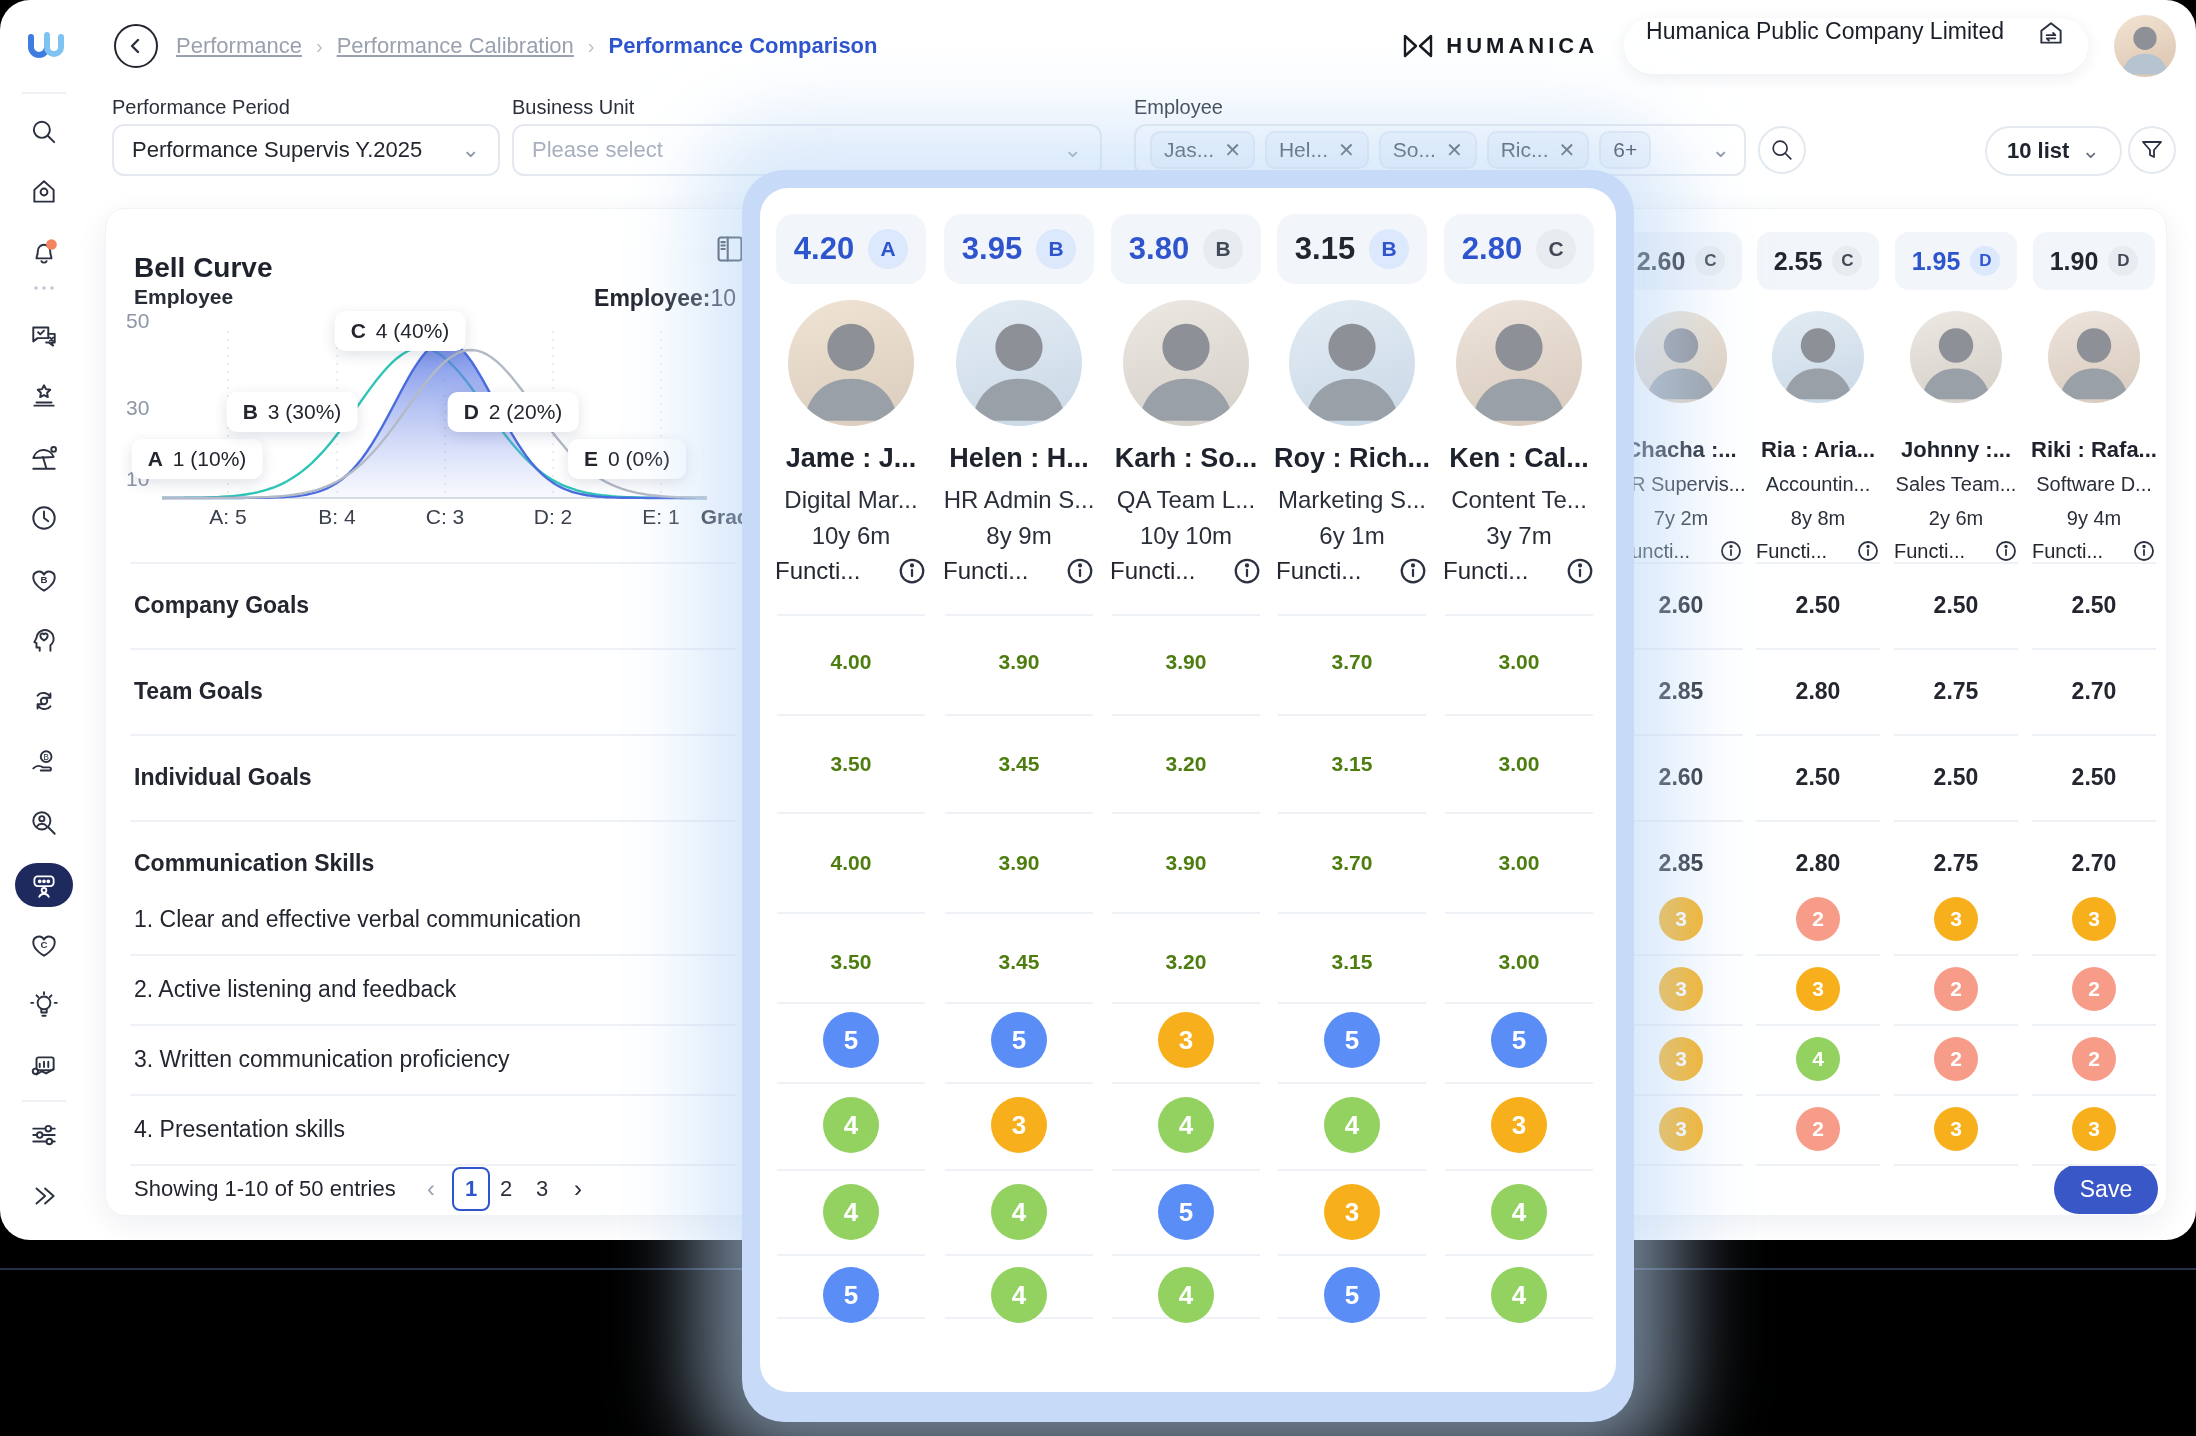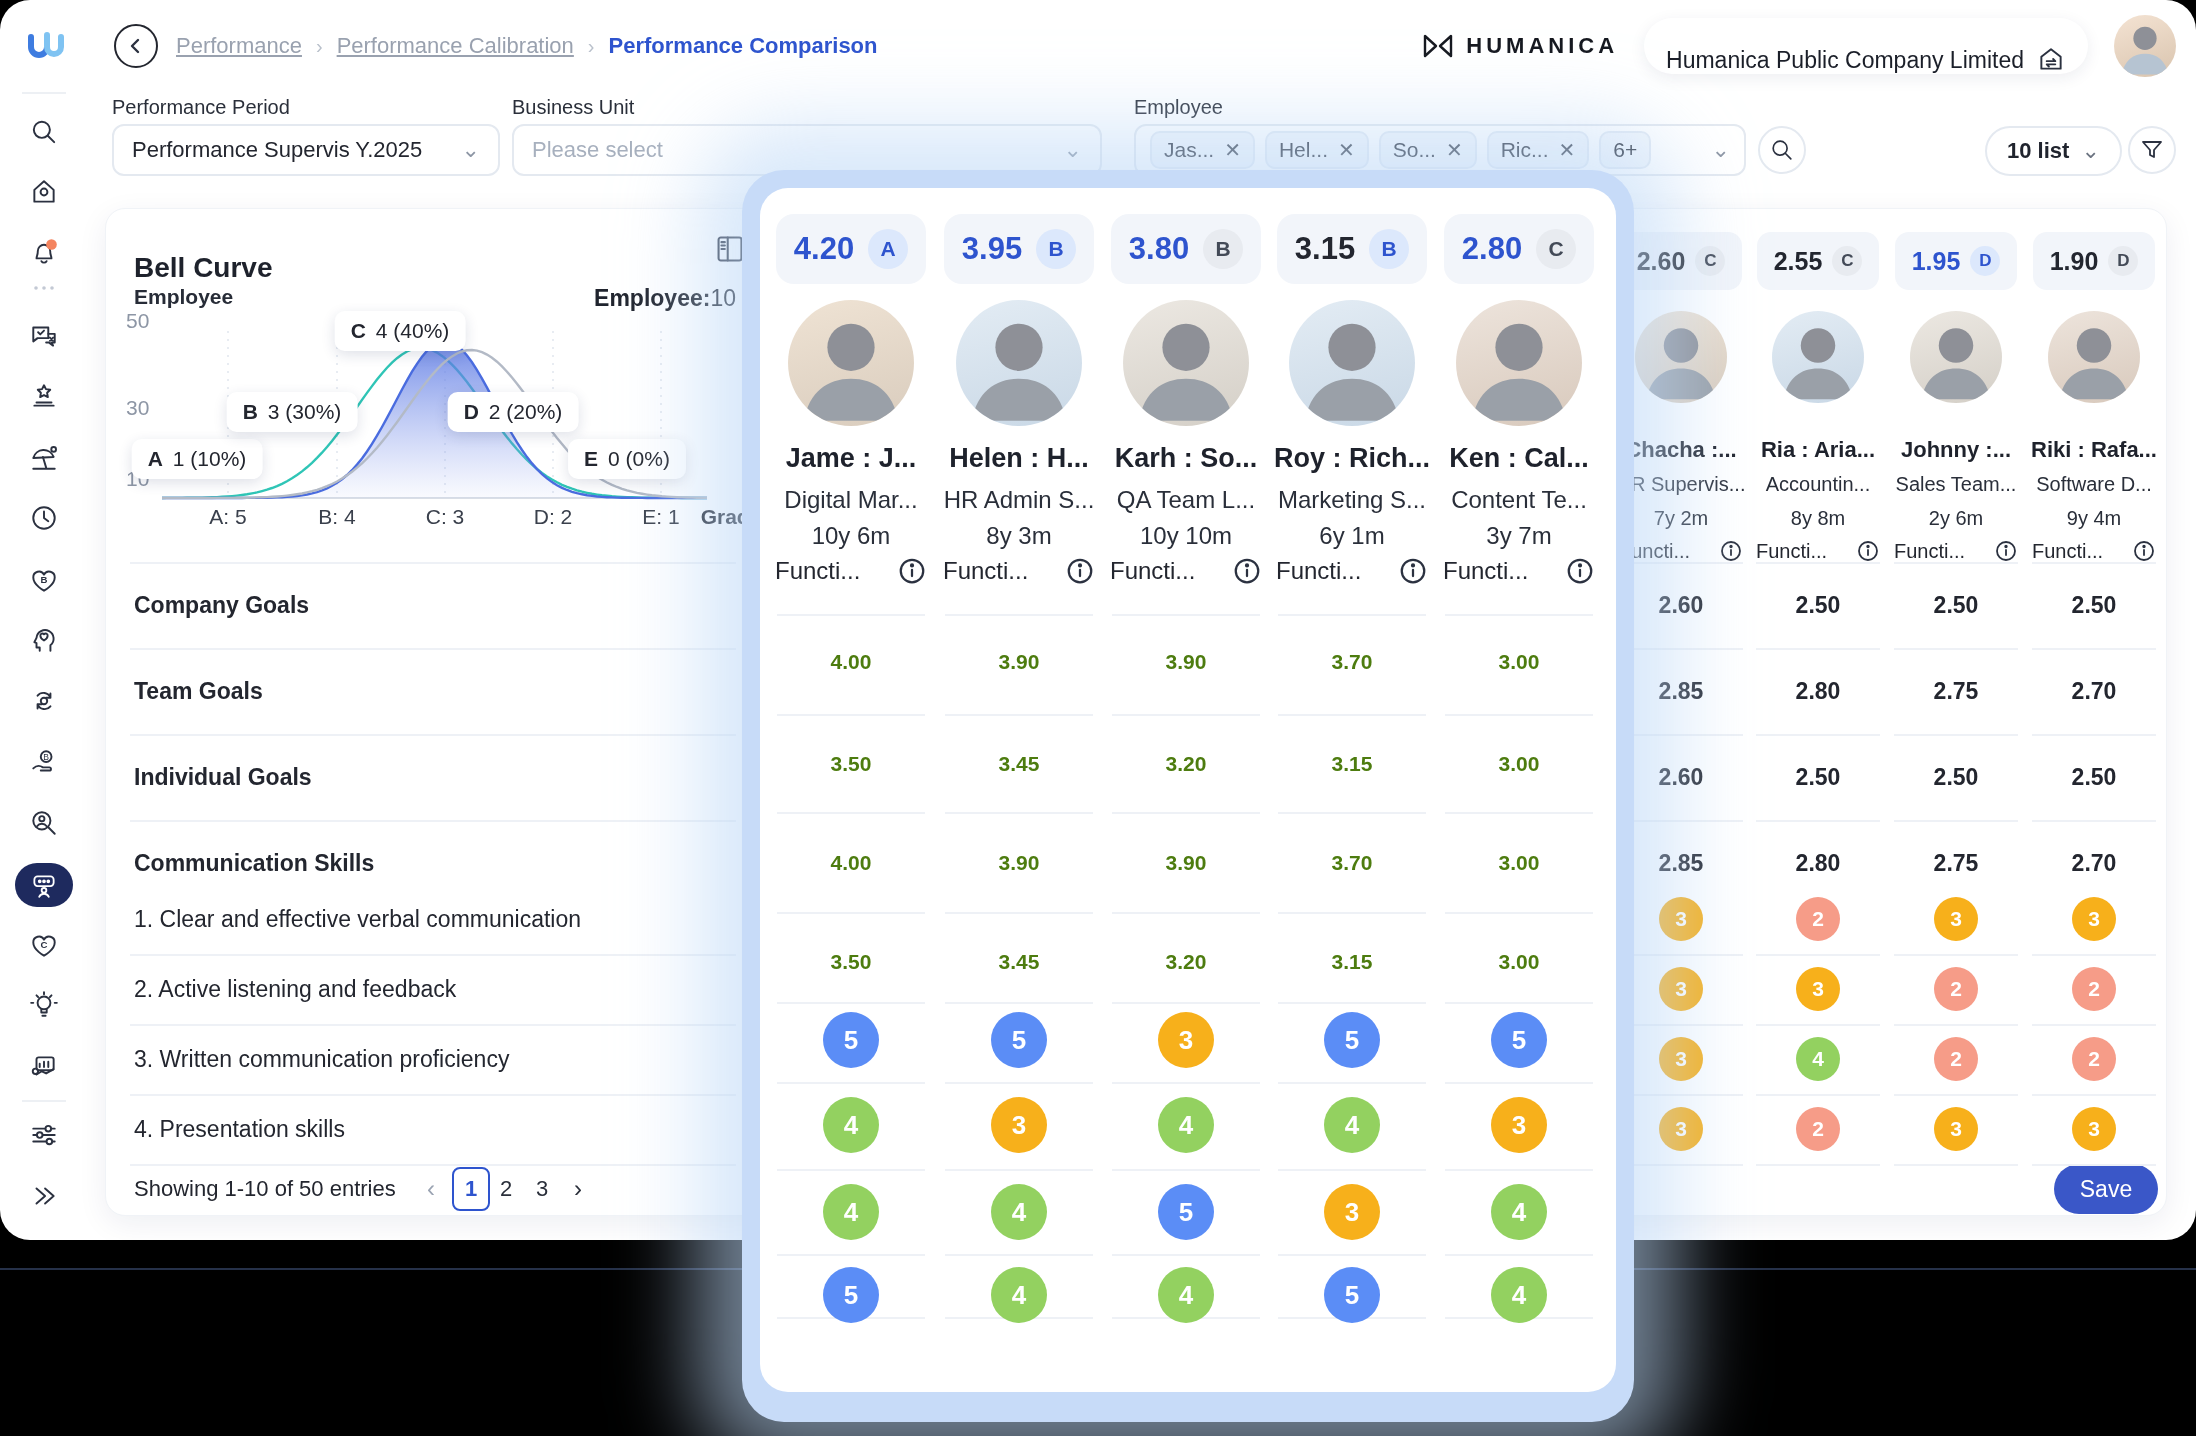--- a/index.html
+++ b/index.html
@@ -21,21 +21,21 @@
   
   .topbar{position:absolute;left:88px;top:0;right:0;height:92px;display:flex;align-items:center;padding:0 20px 0 26px;}
   .back-btn{width:44px;height:44px;border-radius:50%;border:2.5px solid #23262F;display:flex;align-items:center;justify-content:center;background:#fff;cursor:pointer;}
   .crumbs{display:flex;align-items:center;gap:14px;margin-left:18px;font-size:22px;}
   .crumb{color:#99A1AF;text-decoration:underline;}
   .crumb-sep{color:#B9C0CB;font-size:20px;}
   .crumb-active{color:#2E54CE;font-weight:bold;}
   .top-right{margin-left:auto;display:flex;align-items:center;gap:26px;}
   .brand{display:flex;align-items:center;gap:12px;}
   .brand-text{font-size:22px;font-weight:bold;letter-spacing:4px;color:#15181F;}
-  .company-pill{display:flex;align-items:flex-end;gap:12px;background:#fff;border-radius:28px;height:56px;padding:0 22px;
+  .company-pill{display:flex;align-items:flex-start;gap:32px;background:#fff;border-radius:28px;height:56px;padding:0 22px;
                 box-shadow:0 4px 16px rgba(25,39,80,0.08);font-size:23px;color:#1B1F29;cursor:pointer;}
   .avatar{width:62px;height:62px;border-radius:50%;overflow:hidden;background:linear-gradient(160deg,#F4E3D3,#D9C4AE);position:relative;cursor:pointer;}
   .avatar svg,.photo svg,.rphoto svg{position:absolute;left:0;top:0;width:100%;height:100%;}
 
   
   .flabel{position:absolute;font-size:20px;color:#2A2F3A;}
   .fbox{position:absolute;height:52px;border:2px solid #E4E9F0;border-radius:12px;background:#fff;
         display:flex;align-items:center;padding:0 18px;font-size:22px;cursor:pointer;}
   .fbox .chev{margin-left:auto;color:#8D96A5;}
   .placeholder{color:#A7B0BE;}
@@ -715,21 +715,21 @@
         <span class="gbadge" data-g="blue">B</span>
       </div>
       <div class="photo" data-tint="b">
             <svg viewBox="0 0 48 48">
               <circle cx="24" cy="18" r="9" fill="#8E9097"></circle>
               <path d="M6 46c2-11 9-16 18-16s16 5 18 16z" fill="#9AA0A8"></path>
             </svg>
           </div>
       <div class="oname">Helen : H...</div>
       <div class="odept">HR Admin S...</div>
-      <div class="otenure">8y 3m</div>
+      <div class="otenure">8y 9m</div>
       <div class="ofunc">
             <span>Functi...</span>
             <svg class="ico info-ic" width="30" height="30" viewBox="0 0 24 24">
               <circle cx="12" cy="12" r="9"></circle>
               <path d="M12 11v5"></path>
               <circle cx="12" cy="7.5" r="0.8" fill="#2B3140"></circle>
             </svg>
           </div>
       <i class="osep" style="top:426px;"></i>
           <i class="osep" style="top:526px;"></i>

